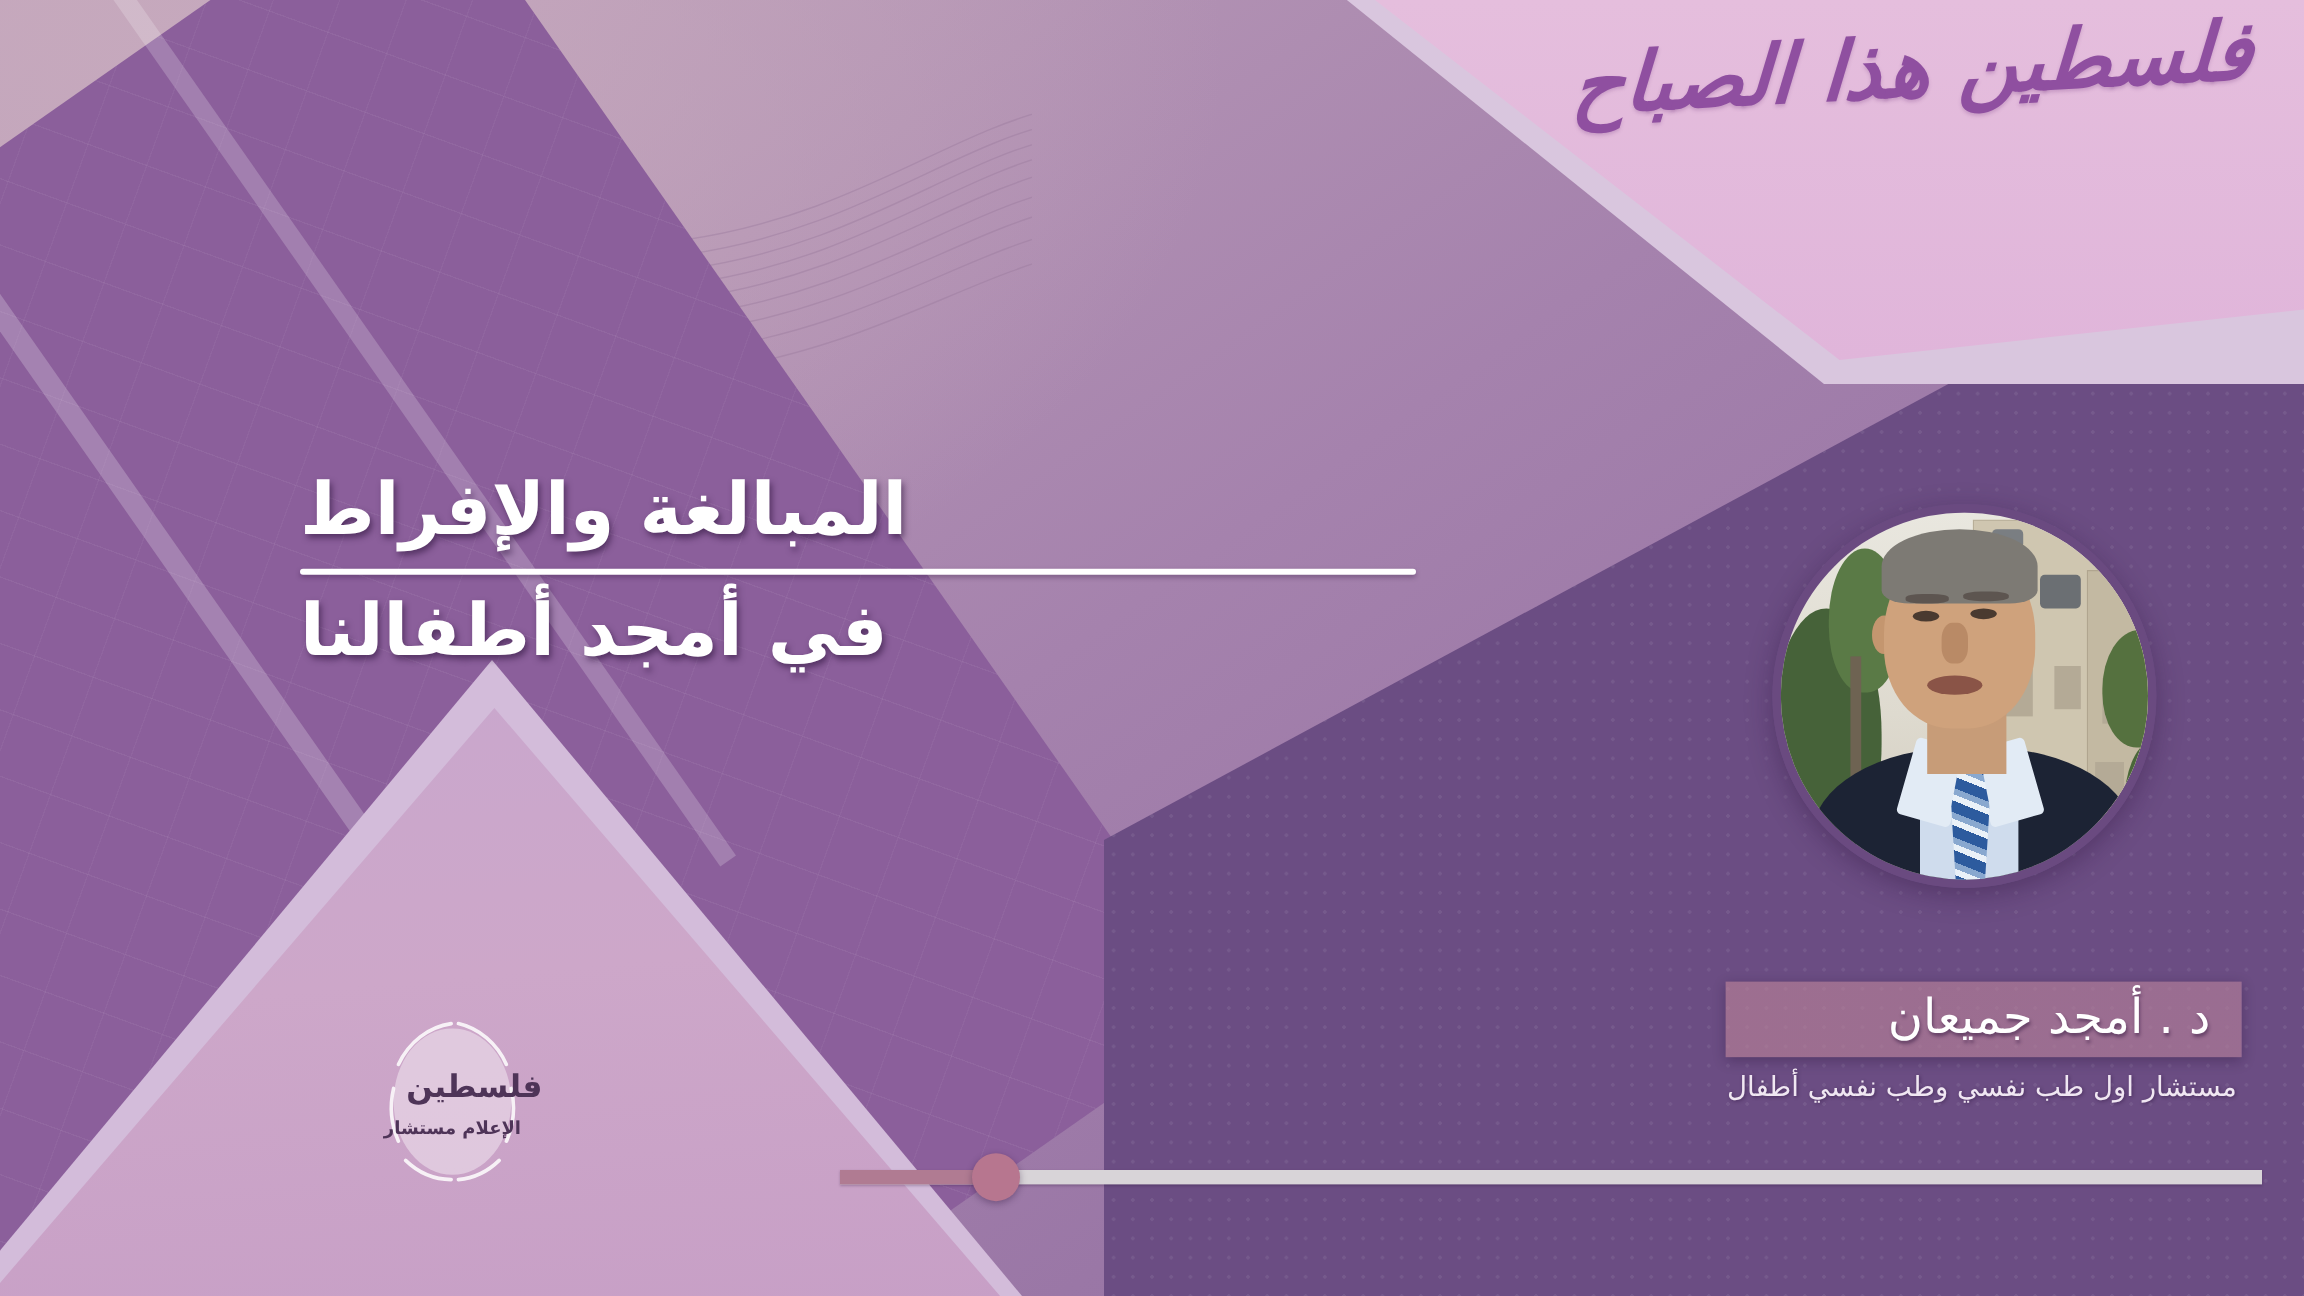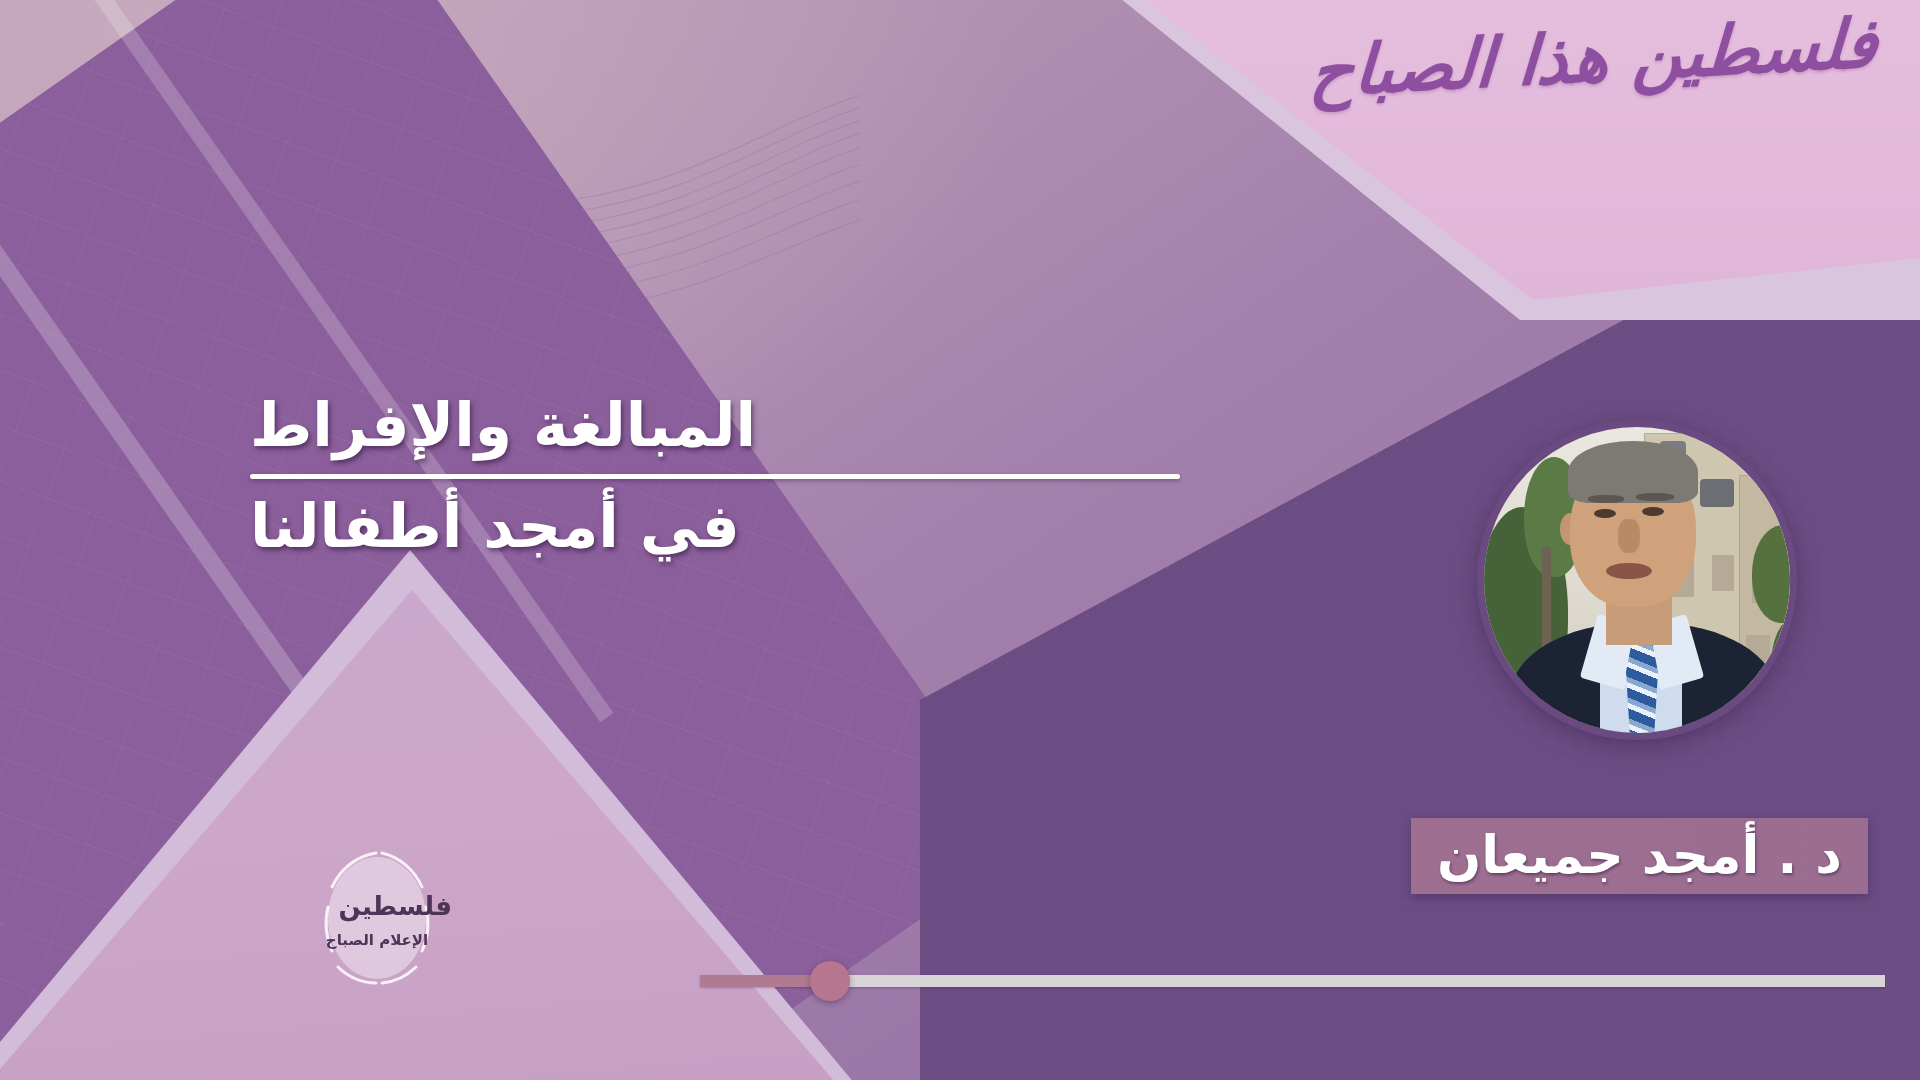--- a/index.html
+++ b/index.html
@@ -155,21 +155,21 @@
 
   
   #name-banner {
     position:absolute; right:52px; top:818px;
     min-width:430px; padding:8px 26px 10px 26px;
     background:linear-gradient(90deg,rgba(188,131,152,.62) 0%,rgba(176,124,152,.68) 100%);
     text-align:right; direction:rtl;
     box-shadow:0 3px 10px rgba(35,12,50,.32);
   }
   #name-text {
-    color:#ffffff; font-size:52px; font-weight:700; line-height:1.12;
+    color:#ffffff; font-size:40px; font-weight:400; line-height:1.12;
     text-shadow:1px 2px 3px rgba(35,12,50,.45);
   }
   #role-text {
     position:absolute; right:56px; top:893px;
     color:#f0e7f2; font-size:23px; font-weight:400;
     direction:rtl; text-align:right;
     text-shadow:1px 1px 3px rgba(35,12,50,.45);
   }
 
   
@@ -304,35 +304,36 @@
     <div class="p-brow" style="left:152px; top:66px; width:38px; height:8px;"></div>
     <div class="p-eye" style="left:110px; top:82px; width:22px; height:9px;"></div>
     <div class="p-eye" style="left:158px; top:80px; width:22px; height:9px;"></div>
     <div class="p-nose" style="left:134px; top:92px; width:22px; height:34px;"></div>
     <div class="p-mouth" style="left:122px; top:136px; width:46px; height:16px;"></div>
   </div>
 
   <div id="name-banner">
     <div id="name-text">د . أمجد جميعان</div>
   </div>
+  <div id="role-text">مستشار اول طب نفسي وطب نفسي أطفال</div>
 
   <div id="watermark">
     <svg class="wm-arcs" viewBox="0 0 150 150">
       <g fill="none" stroke="#ffffff" stroke-width="3" stroke-linecap="round" opacity=".85">
         <path d="M30,44 A58,64 0 0 1 74,10"></path>
         <path d="M120,44 A58,64 0 0 0 80,10"></path>
         <path d="M26,64 A58,64 0 0 0 30,108"></path>
         <path d="M124,64 A58,64 0 0 1 120,108"></path>
         <path d="M36,124 A58,64 0 0 0 74,140"></path>
         <path d="M114,124 A58,64 0 0 1 80,140"></path>
       </g>
     </svg>
     <div class="wm-disc"></div>
     <div class="wm-top">فلسطين</div>
-    <div class="wm-sub">الإعلام الصباح</div>
+    <div class="wm-sub">الإعلام مستشار</div>
   </div>
 
   <div id="progress-bar">
     <div id="progress-track" style="background: rgb(216, 212, 216);"></div>
     <div id="progress-fill" style="width: 130.35px; background: rgb(176, 123, 146);"></div>
     <div id="progress-handle" style="left: 130.35px; background: rgb(183, 118, 143);"></div>
   </div>
 
 </div>
 

